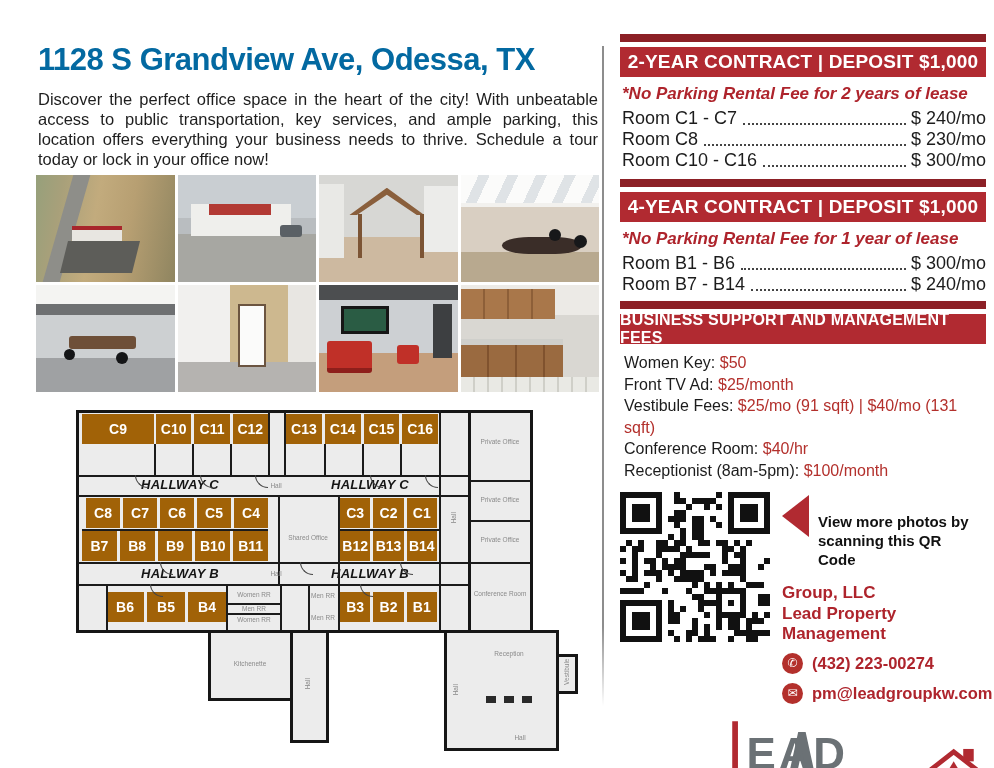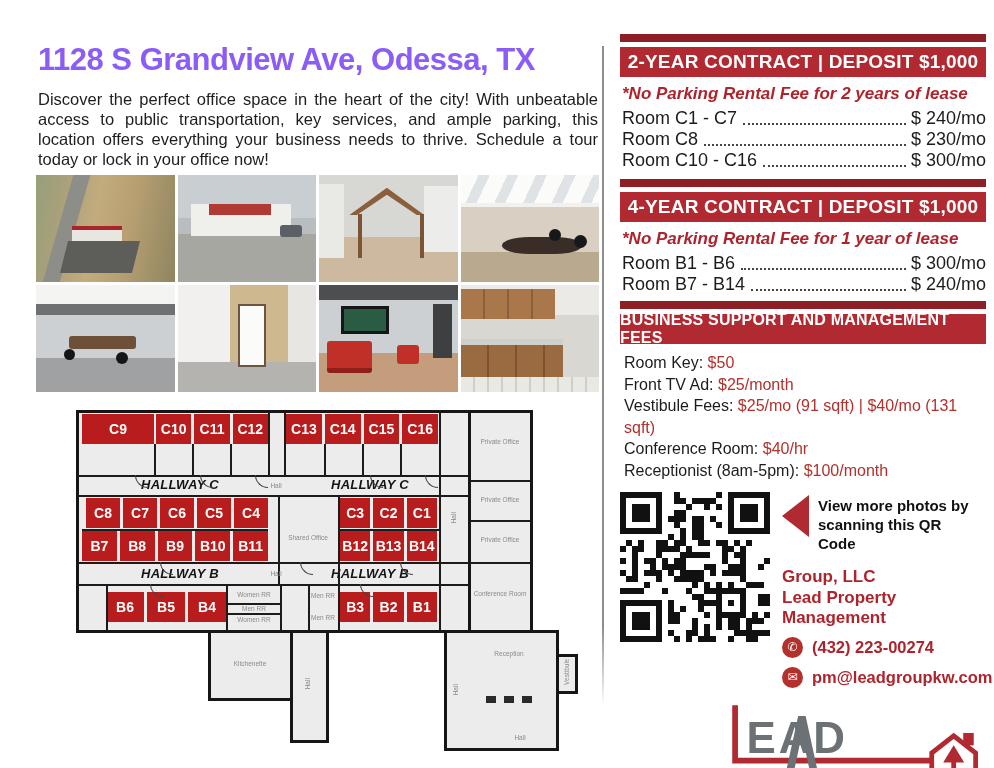--- a/index.html
+++ b/index.html
@@ -1,36 +1,36 @@
 <!DOCTYPE html>
 <html><head>
 <meta charset="utf-8">
 <style>
   html,body{margin:0;padding:0;background:#ffffff;}
   .page{position:relative;width:994px;height:768px;background:#fff;overflow:hidden;
         font-family:"Liberation Sans","DejaVu Sans",sans-serif;}
 
   
   .title{position:absolute;left:38px;top:42px;width:566px;font-size:31px;font-weight:bold;
-         color:#8b5cf6;letter-spacing:-0.5px;white-space:nowrap;}
+         color:#0369a1;letter-spacing:-0.5px;white-space:nowrap;}
   .desc{position:absolute;left:38px;top:89px;width:560px;font-size:16.5px;line-height:20px;
         color:#1e1e1e;text-align:justify;}
 
   .photo-grid{position:absolute;left:36px;top:175px;width:563px;display:grid;
               grid-template-columns:repeat(4,1fr);gap:3px;}
   .photo{position:relative;height:107px;overflow:hidden;background:#ccc;}
   .photo div{position:absolute;}
 
   
   .fp{position:absolute;left:40px;top:398px;width:560px;height:368px;}
   .slab{position:absolute;box-sizing:border-box;background:#ececec;border:3px solid #161616;}
   .hwall{position:absolute;height:2px;background:#1b1b1b;}
   .vwall{position:absolute;width:2px;background:#1b1b1b;}
   .band{position:absolute;height:30px;display:flex;gap:3px;}
-  .band span{flex:1;background:#b91c1c;color:#fff;font-weight:bold;font-size:14px;
+  .band span{flex:1;background:#a16207;color:#fff;font-weight:bold;font-size:14px;
              display:flex;align-items:center;justify-content:center;}
   .hlab{position:absolute;font-weight:bold;font-style:italic;font-size:13px;color:#141414;
         text-align:center;letter-spacing:0.3px;}
   .tlab{position:absolute;font-size:6.5px;color:#8a8a8a;text-align:center;line-height:1.15;}
   .rot{transform:rotate(-90deg);transform-origin:center;}
   .arc{position:absolute;width:12px;height:12px;border-left:1.5px solid #444;
        border-bottom:1.5px solid #444;border-bottom-left-radius:100%;}
   .desk{position:absolute;width:10px;height:7px;background:#2a2a2a;}
 
   
@@ -48,21 +48,21 @@
   .prow{display:flex;align-items:flex-end;font-size:18px;color:#1c1c1c;line-height:21px;margin-left:2px;}
   .dots{flex:1;border-bottom:2px dotted #444;margin:0 5px 4px 6px;}
   .fees{margin:8px 0 0 4px;font-size:16px;line-height:21.5px;color:#1c1c1c;}
   .fees .val{color:#B3302C;}
 
   .qr-row{display:flex;gap:12px;margin-top:11px;}
   .qr-right{width:200px;}
   .cap-row{display:flex;gap:9px;align-items:flex-start;margin-top:2px;}
   .arrow-left{width:0;height:0;border-top:21px solid transparent;border-bottom:21px solid transparent;
               border-right:27px solid #B12A31;margin-top:1px;}
-  .caption{font-size:15px;font-weight:bold;color:#111;line-height:1.25;margin-top:3px;}
+  .caption{font-size:15px;font-weight:bold;color:#111;line-height:1.25;margin-top:19px;}
   .company{margin-top:14px;font-size:17px;font-weight:bold;color:#AE242C;line-height:1.2;}
   .contact{display:flex;align-items:center;gap:9px;margin-top:9px;text-decoration:none;}
   .cicon{width:21px;height:21px;border-radius:50%;background:#B3302C;color:#fff;font-size:12px;
          line-height:21px;text-align:center;flex:none;}
   .ctext{font-size:16.5px;font-weight:bold;color:#AE242C;}
   .logo{margin:2px 0 0 76px;}
 </style>
 </head>
 <body>
 
@@ -275,21 +275,21 @@
       <span>$ 300/mo</span>
     </div>
     <div class="prow">
       <span>Room B7 - B14</span>
       <span class="dots"></span>
       <span>$ 240/mo</span>
     </div>
 
     <div class="banner small" style="margin-top:19px;">BUSINESS SUPPORT AND MANAGEMENT FEES</div>
     <div class="fees">
-      <div><span>Room Key:</span> <span class="val">$50</span></div>
+      <div><span>Women Key:</span> <span class="val">$50</span></div>
       <div><span>Front TV Ad:</span> <span class="val">$25/month</span></div>
       <div><span>Vestibule Fees:</span> <span class="val">$25/mo (91 sqft) | $40/mo (131 sqft)</span></div>
       <div><span>Conference Room:</span> <span class="val">$40/hr</span></div>
       <div><span>Receptionist (8am-5pm):</span> <span class="val">$100/month</span></div>
     </div>
 
     <div class="qr-row">
       <svg id="qr-code-svg" width="150" height="150" viewBox="0 0 150 150">
           <rect x="0" y="0" width="150" height="150" fill="#ffffff"></rect>
           <rect x="54" y="0" width="6" height="6" fill="#111111"></rect>

